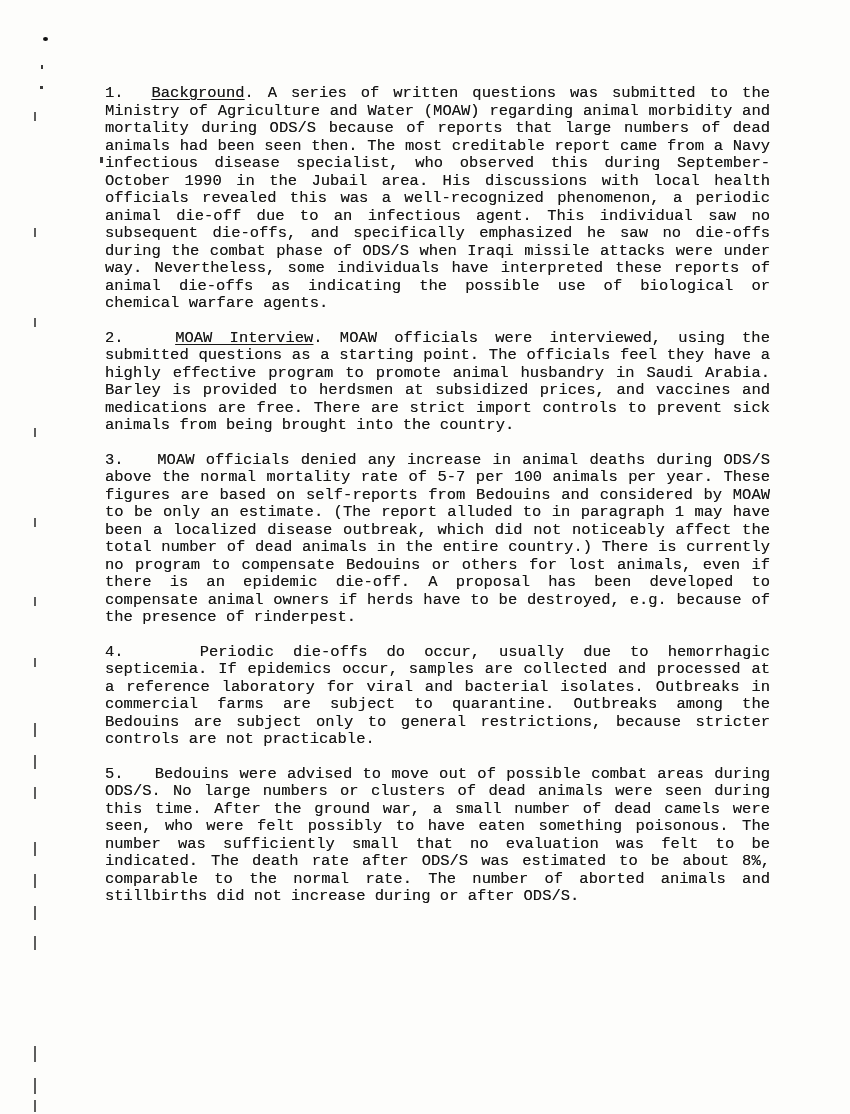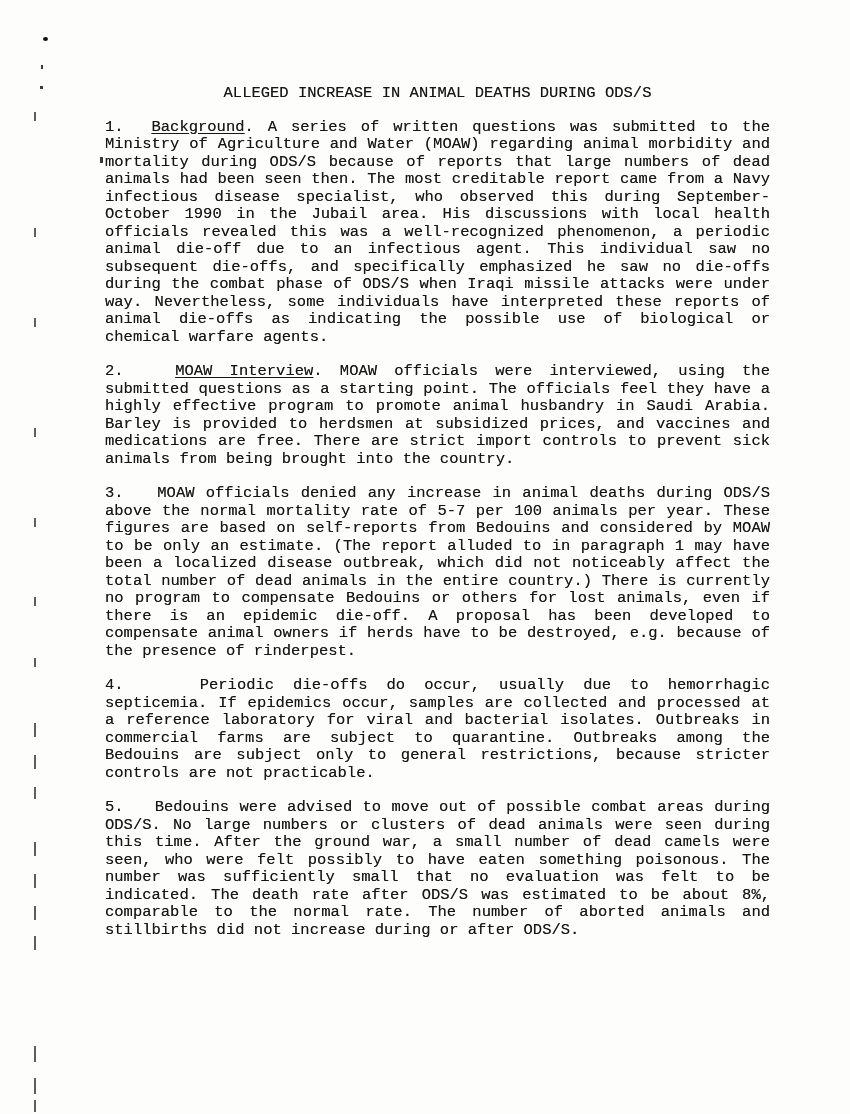--- a/index.html
+++ b/index.html
@@ -86,21 +86,20 @@
   <span class="tick" style="top:842px;height:14px;"></span>
   <span class="tick" style="top:874px;height:14px;"></span>
   <span class="tick" style="top:906px;height:14px;"></span>
   <span class="tick" style="top:936px;height:14px;"></span>
   <span class="tick" style="top:1046px;height:16px;"></span>
   <span class="tick" style="top:1078px;height:16px;"></span>
   <span class="tick" style="top:1100px;height:12px;"></span>
 
   <div class="doc">
 
-    <div class="title">ALLEGED INCREASE IN ANIMAL DEATHS DURING ODS/S</div>
 
     <p><span>1.&nbsp; </span><span class="underline">Background</span><span>. </span><span>A series of written questions was submitted to the Ministry of Agriculture and Water (MOAW) regarding animal morbidity and mortality during ODS/S because of reports that large numbers of dead animals had been seen then.  The most creditable report came from a Navy infectious disease specialist, who observed this during September-October 1990 in the Jubail area.  His discussions with local health officials revealed this was a well-recognized phenomenon, a periodic animal die-off due to an infectious agent. This individual saw no subsequent die-offs, and specifically emphasized he saw no die-offs during the combat phase of ODS/S when Iraqi missile attacks were under way.  Nevertheless, some individuals have interpreted these reports of animal die-offs as indicating the possible use of biological or chemical warfare agents.</span></p>
 
     <p><span>2.&nbsp;&nbsp; </span><span class="underline">MOAW Interview</span><span>. </span><span>MOAW officials were interviewed, using the submitted questions as a starting point.  The officials feel they have a highly effective program to promote animal husbandry in Saudi Arabia.  Barley is provided to herdsmen at subsidized prices, and vaccines and medications are free.  There are strict import controls to prevent sick animals from being brought into the country.</span></p>
 
     <p><span>3.&nbsp;&nbsp; </span><span>MOAW officials denied any increase in animal deaths during ODS/S above the normal mortality rate of 5-7 per 100 animals per year. These figures are based on self-reports from Bedouins and considered by MOAW to be only an estimate.  (The report alluded to in paragraph 1 may have been a localized disease outbreak, which did not noticeably affect the total number of dead animals in the entire country.)  There is currently no program to compensate Bedouins or others for lost animals, even if there is an epidemic die-off. A proposal has been developed to compensate animal owners if herds have to be destroyed, e.g. because of the presence of rinderpest.</span></p>
 
     <p><span>4.&nbsp;&nbsp;&nbsp; </span><span>Periodic die-offs do occur, usually due to hemorrhagic septicemia.  If epidemics occur, samples are collected and processed at a reference laboratory for viral and bacterial isolates. Outbreaks in commercial farms are subject to quarantine. Outbreaks among the Bedouins are subject only to general restrictions, because stricter controls are not practicable.</span></p>
 
     <p><span>5.&nbsp;&nbsp; </span><span>Bedouins were advised to move out of possible combat areas during ODS/S.  No large numbers or clusters of dead animals were seen during this time.  After the ground war, a small number of dead camels were seen, who were felt possibly to have eaten something poisonous.  The number was sufficiently small that no evaluation was felt to be indicated.  The death rate after ODS/S was estimated to be about 8%, comparable to the normal rate.  The number of aborted animals and stillbirths did not increase during or after ODS/S.</span></p>

